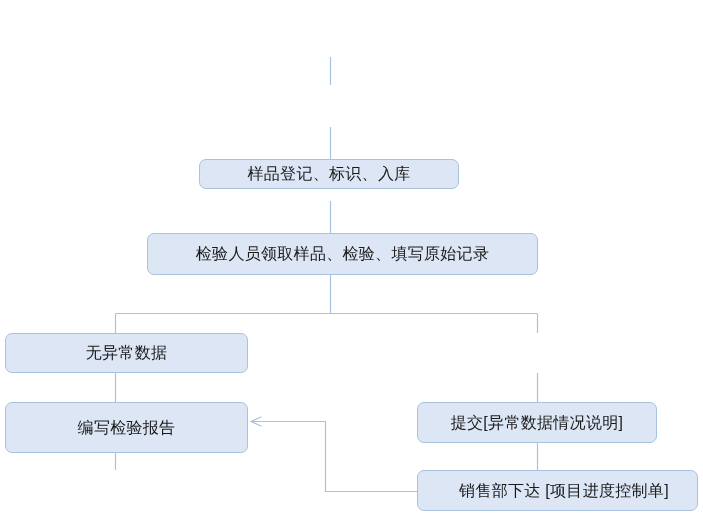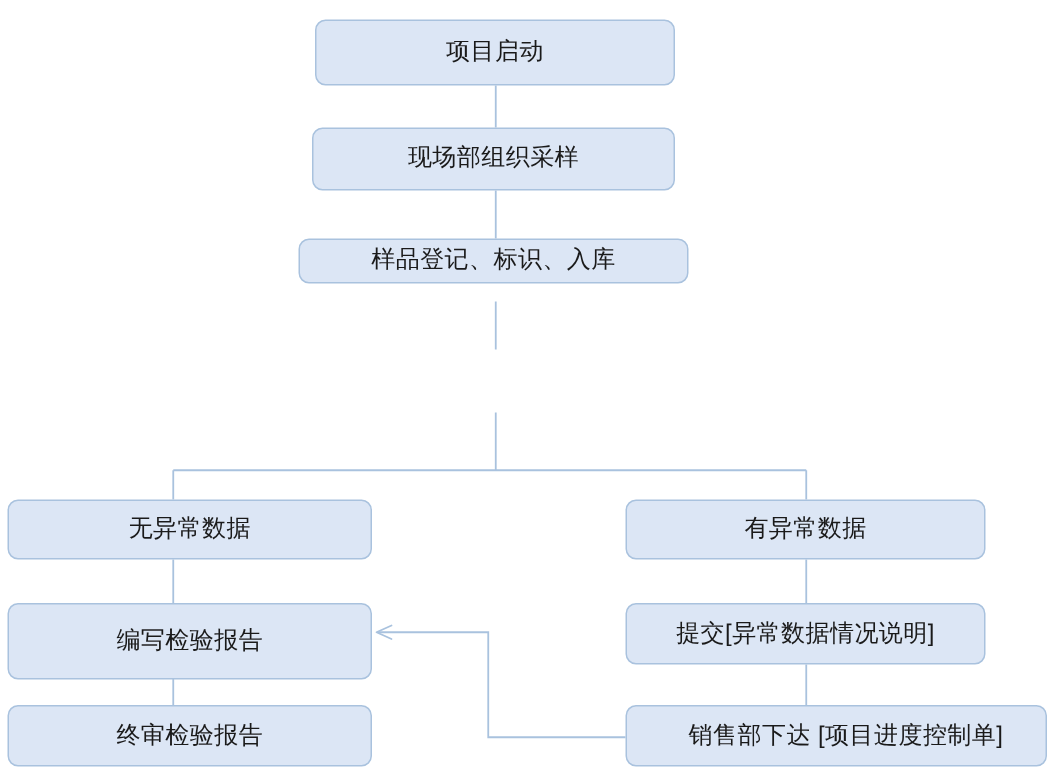--- a/index.html
+++ b/index.html
@@ -72,50 +72,41 @@
 
       <path d="M 537.5 373 L 537.5 402"></path>
 
       <path d="M 537.5 443 L 537.5 470"></path>
 
       <path d="M 417 491.5 L 325.5 491.5 L 325.5 421.5 L 252 421.5"></path>
       <path d="M 261 417 L 251 421.5 L 261 426" stroke-linecap="round" stroke-linejoin="round"></path>
     </g>
   </svg>
 
-  <div class="node" style="left:210px; top:13px; width:240px; height:44px;">
-    <span class="node-label">项目启动</span>
-  </div>
 
-  <div class="node" style="left:208px; top:85px; width:242px; height:42px;">
-    <span class="node-label">现场部组织采样</span>
-  </div>
 
   <div class="node" style="left:199px; top:159px; width:260px; height:30px;">
     <span class="node-label">样品登记、标识、入库</span>
   </div>
 
+  <div class="node" style="left:147px; top:233px; width:391px; height:42px;">
+    <span class="node-label">检验人员领取样品、检验、填写原始记录</span>
+  </div>
 
   <div class="node" style="left:5px; top:333px; width:243px; height:40px;text-align:center;">
     <span class="node-label">无异常数据</span>
   </div>
 
-  <div class="node" style="left:417px; top:333px; width:240px; height:40px;">
-    <span class="node-label">有异常数据</span>
-  </div>
 
   <div class="node" style="left:5px; top:402px; width:243px; height:51px;">
     <span class="node-label">编写检验报告</span>
   </div>
 
   <div class="node" style="left:417px; top:402px; width:240px; height:41px;">
     <span class="node-label">提交[异常数据情况说明]</span>
   </div>
 
-  <div class="node" style="left:5px; top:470px; width:243px; height:41px;">
-    <span class="node-label">终审检验报告</span>
-  </div>
 
   <div class="node" style="left:417px; top:470px; width:281px; height:41px;padding-left:13px;">
     <span class="node-label">销售部下达 [项目进度控制单]</span>
   </div>
 
 </div>
 
 </body></html>

